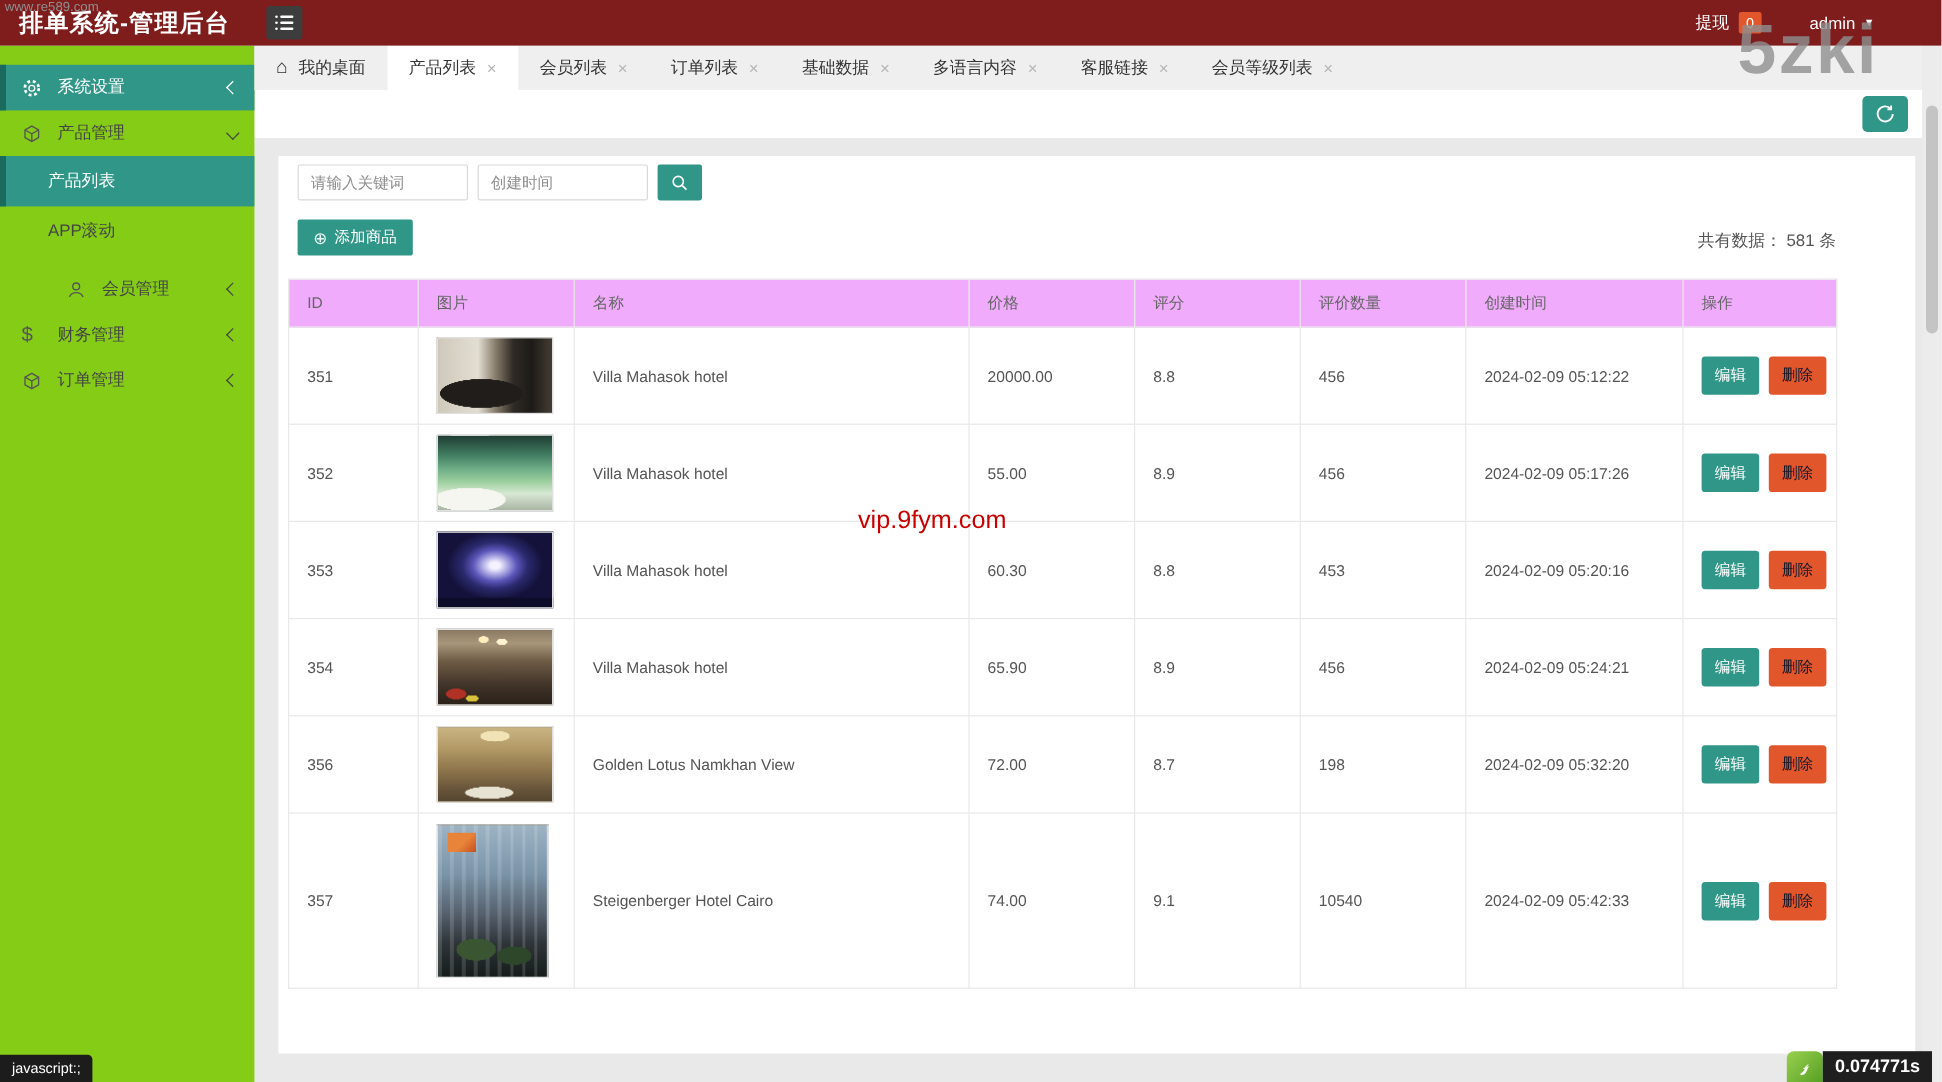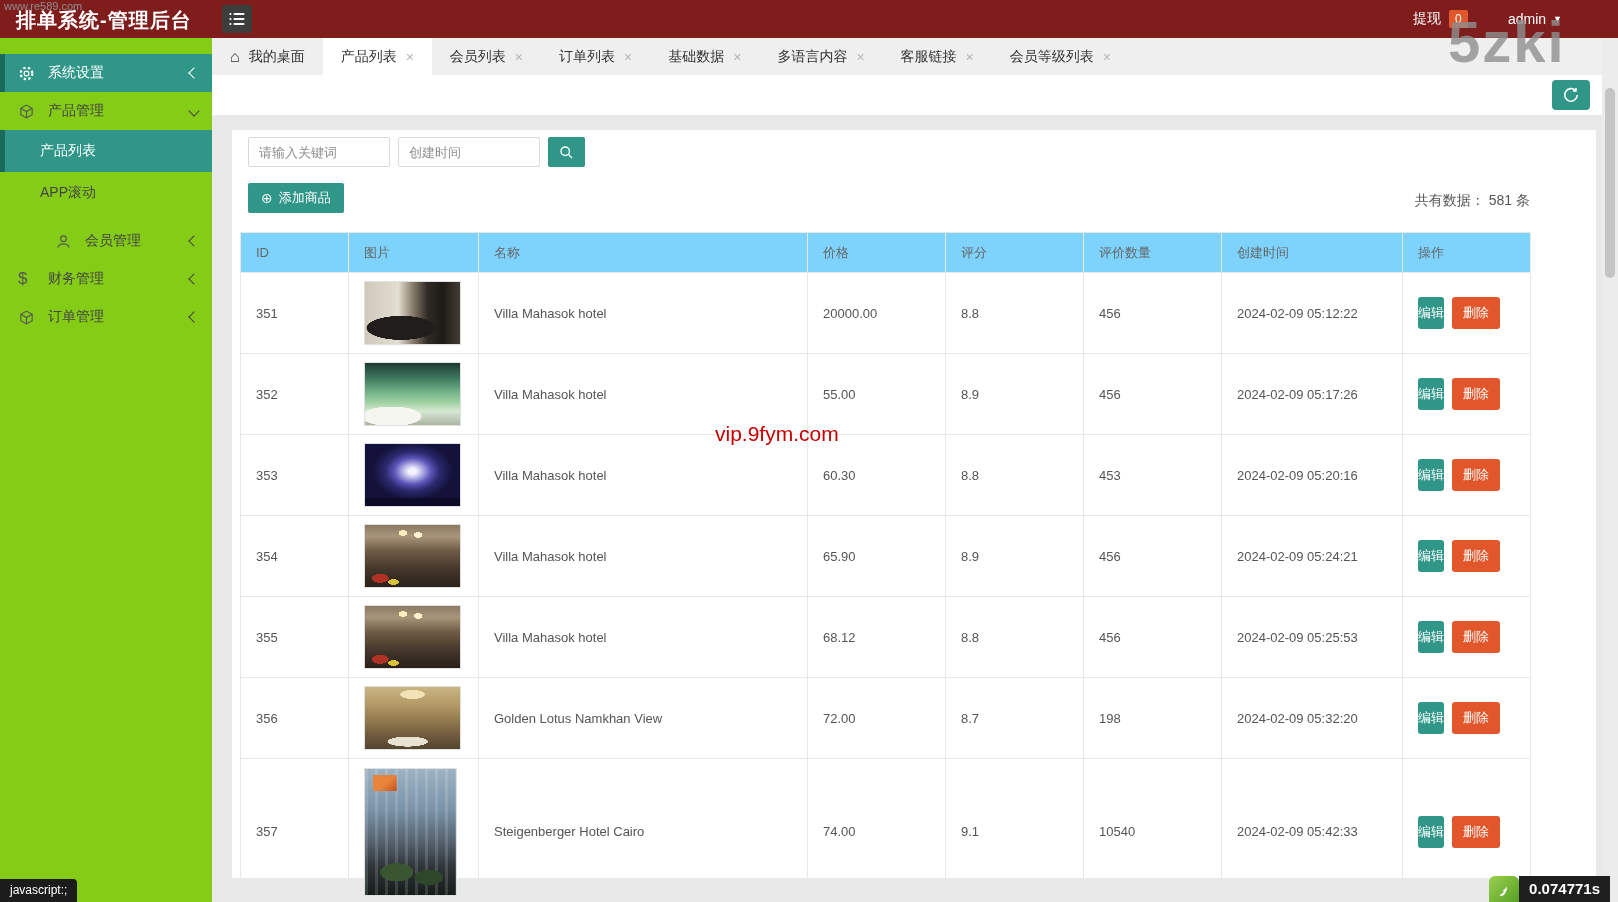--- a/index.html
+++ b/index.html
@@ -49,25 +49,25 @@
   .inp::placeholder { color:#8e8e8e; }
   .inp.kw { left:16px; }
   .inp.dt { left:166px; }
   .search-btn { position:absolute; left:316px; top:7px; width:37px; height:30px; background:#2f9688; border:none; border-radius:2px; display:flex; align-items:center; justify-content:center; cursor:pointer; }
   .add-btn { position:absolute; left:16px; top:53px; height:30px; background:#2f9688; color:#fff; border:none; border-radius:2px; font-size:13px; padding:0 13px; display:flex; align-items:center; gap:6px; cursor:pointer; font-family:inherit; }
   .add-btn .plus { font-size:14px; opacity:.9; }
   .total-text { position:absolute; right:66px; top:62px; font-size:14px; color:#555; }
 
   
   table.grid { position:absolute; left:8px; top:102px; width:1290px; border-collapse:collapse; table-layout:fixed; }
-  .grid th { background:#7dd3fc; height:40px; font-weight:normal; font-size:13px; color:#666; text-align:left; padding-left:15px; border:1px solid #e8e8e8; }
+  .grid th { background:#f0abfc; height:40px; font-weight:normal; font-size:13px; color:#666; text-align:left; padding-left:15px; border:1px solid #e8e8e8; }
   .grid td { font-size:13px; color:#555; padding-left:15px; border:1px solid #e8e8e8; vertical-align:middle; }
   .grid td.imgcell { padding:8px 0 8px 15px; }
-  .btn-edit { background:#2f9688; color:#fff; border:none; border-radius:3px; font-size:13px; padding:7px 0; margin-right:8px; cursor:pointer; font-family:inherit; }
-  .btn-del  { background:#e2562b; color:#ffffff; border:none; border-radius:3px; font-size:13px; padding:7px 11px; cursor:pointer; font-family:inherit; }
+  .btn-edit { background:#2f9688; color:#fff; border:none; border-radius:3px; font-size:13px; padding:7px 11px; margin-right:8px; cursor:pointer; font-family:inherit; }
+  .btn-del  { background:#e2562b; color:#0f172a; border:none; border-radius:3px; font-size:13px; padding:7px 11px; cursor:pointer; font-family:inherit; }
 
   
   .pimg { width:97px; height:64px; border:1px solid #e0e0e0; }
   .pimg.tall { width:93px; height:128px; }
   .pimg[data-img="bedroom"] { background:
       radial-gradient(60% 32% at 38% 74%, #211d1a 0 60%, transparent 61%),
       linear-gradient(90deg,#cfc9bb 0%,#e3ded2 35%,#8a7f6e 50%,#2f2a25 66%,#1d1a17 82%,#443c33 100%); }
   .pimg[data-img="glass-restaurant"] { background:
       radial-gradient(52% 26% at 28% 86%, #f6f6f0 0 60%, transparent 61%),
       linear-gradient(180deg,#1f3c33 0%,#3f7a60 25%,#6fae87 45%,#9ccf9e 62%,#d7e8d3 78%,#aab5a4 100%); }
@@ -328,34 +328,20 @@
           </td>
         <td>Villa Mahasok hotel</td>
         <td>65.90</td>
         <td>8.9</td>
         <td>456</td>
         <td>2024-02-09 05:24:21</td>
         <td style="white-space:nowrap;">
           <button class="btn-edit">编辑</button><button class="btn-del">删除</button>
         </td>
       </tr>
-      <tr style="height:72px;">
-        <td>355</td>
-        <td class="imgcell">
-            <div class="pimg" data-img="restaurant-warm"></div>
-          </td>
-        <td>Villa Mahasok hotel</td>
-        <td>68.12</td>
-        <td>8.8</td>
-        <td>456</td>
-        <td>2024-02-09 05:25:53</td>
-        <td style="white-space:nowrap;">
-          <button class="btn-edit">编辑</button><button class="btn-del">删除</button>
-        </td>
-      </tr>
       <tr style="height:78px;">
         <td>356</td>
         <td class="imgcell">
             <div class="pimg" data-img="golden-hall"></div>
           </td>
         <td>Golden Lotus Namkhan View</td>
         <td>72.00</td>
         <td>8.7</td>
         <td>198</td>
         <td>2024-02-09 05:32:20</td>

